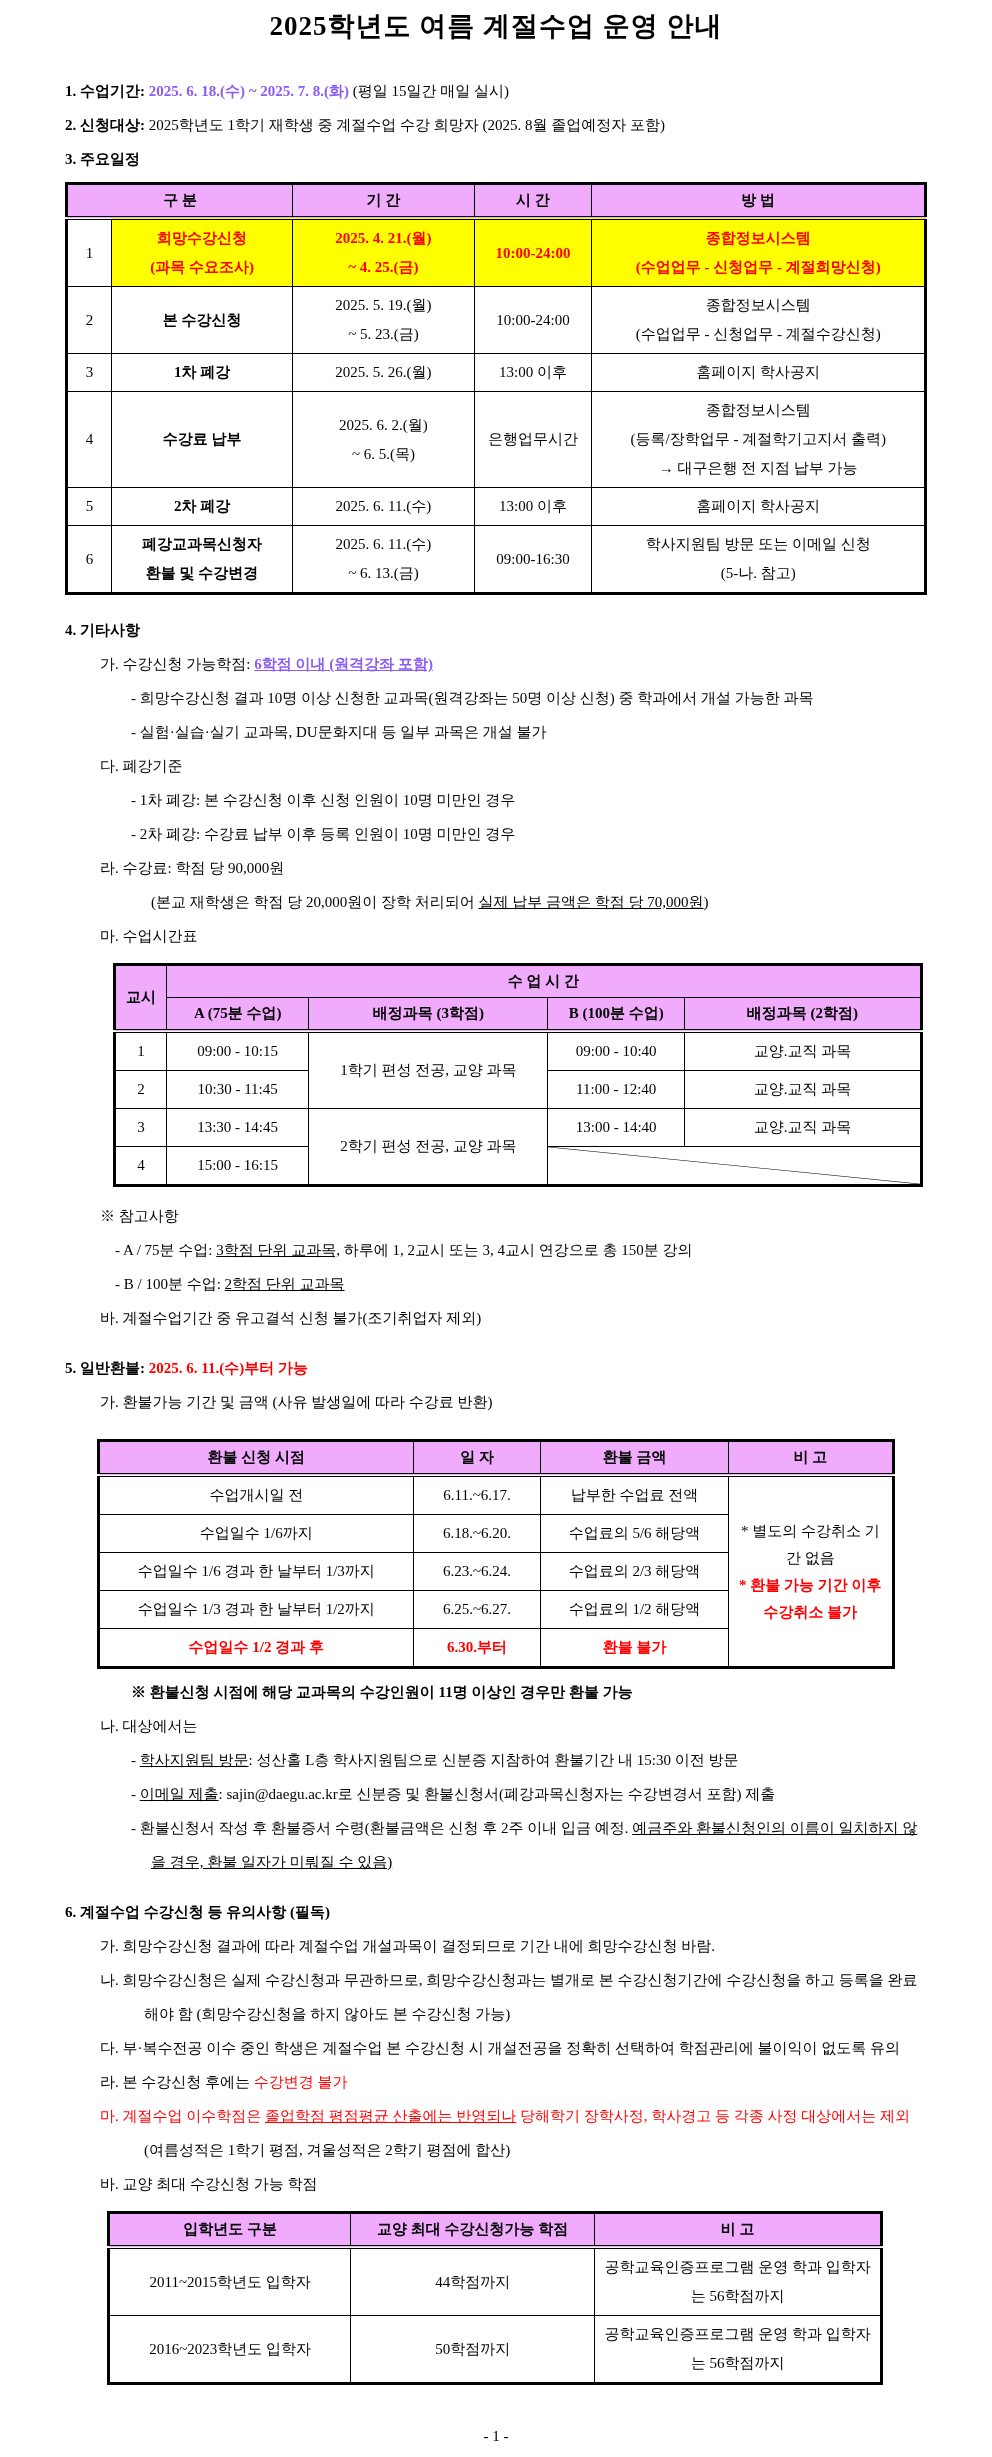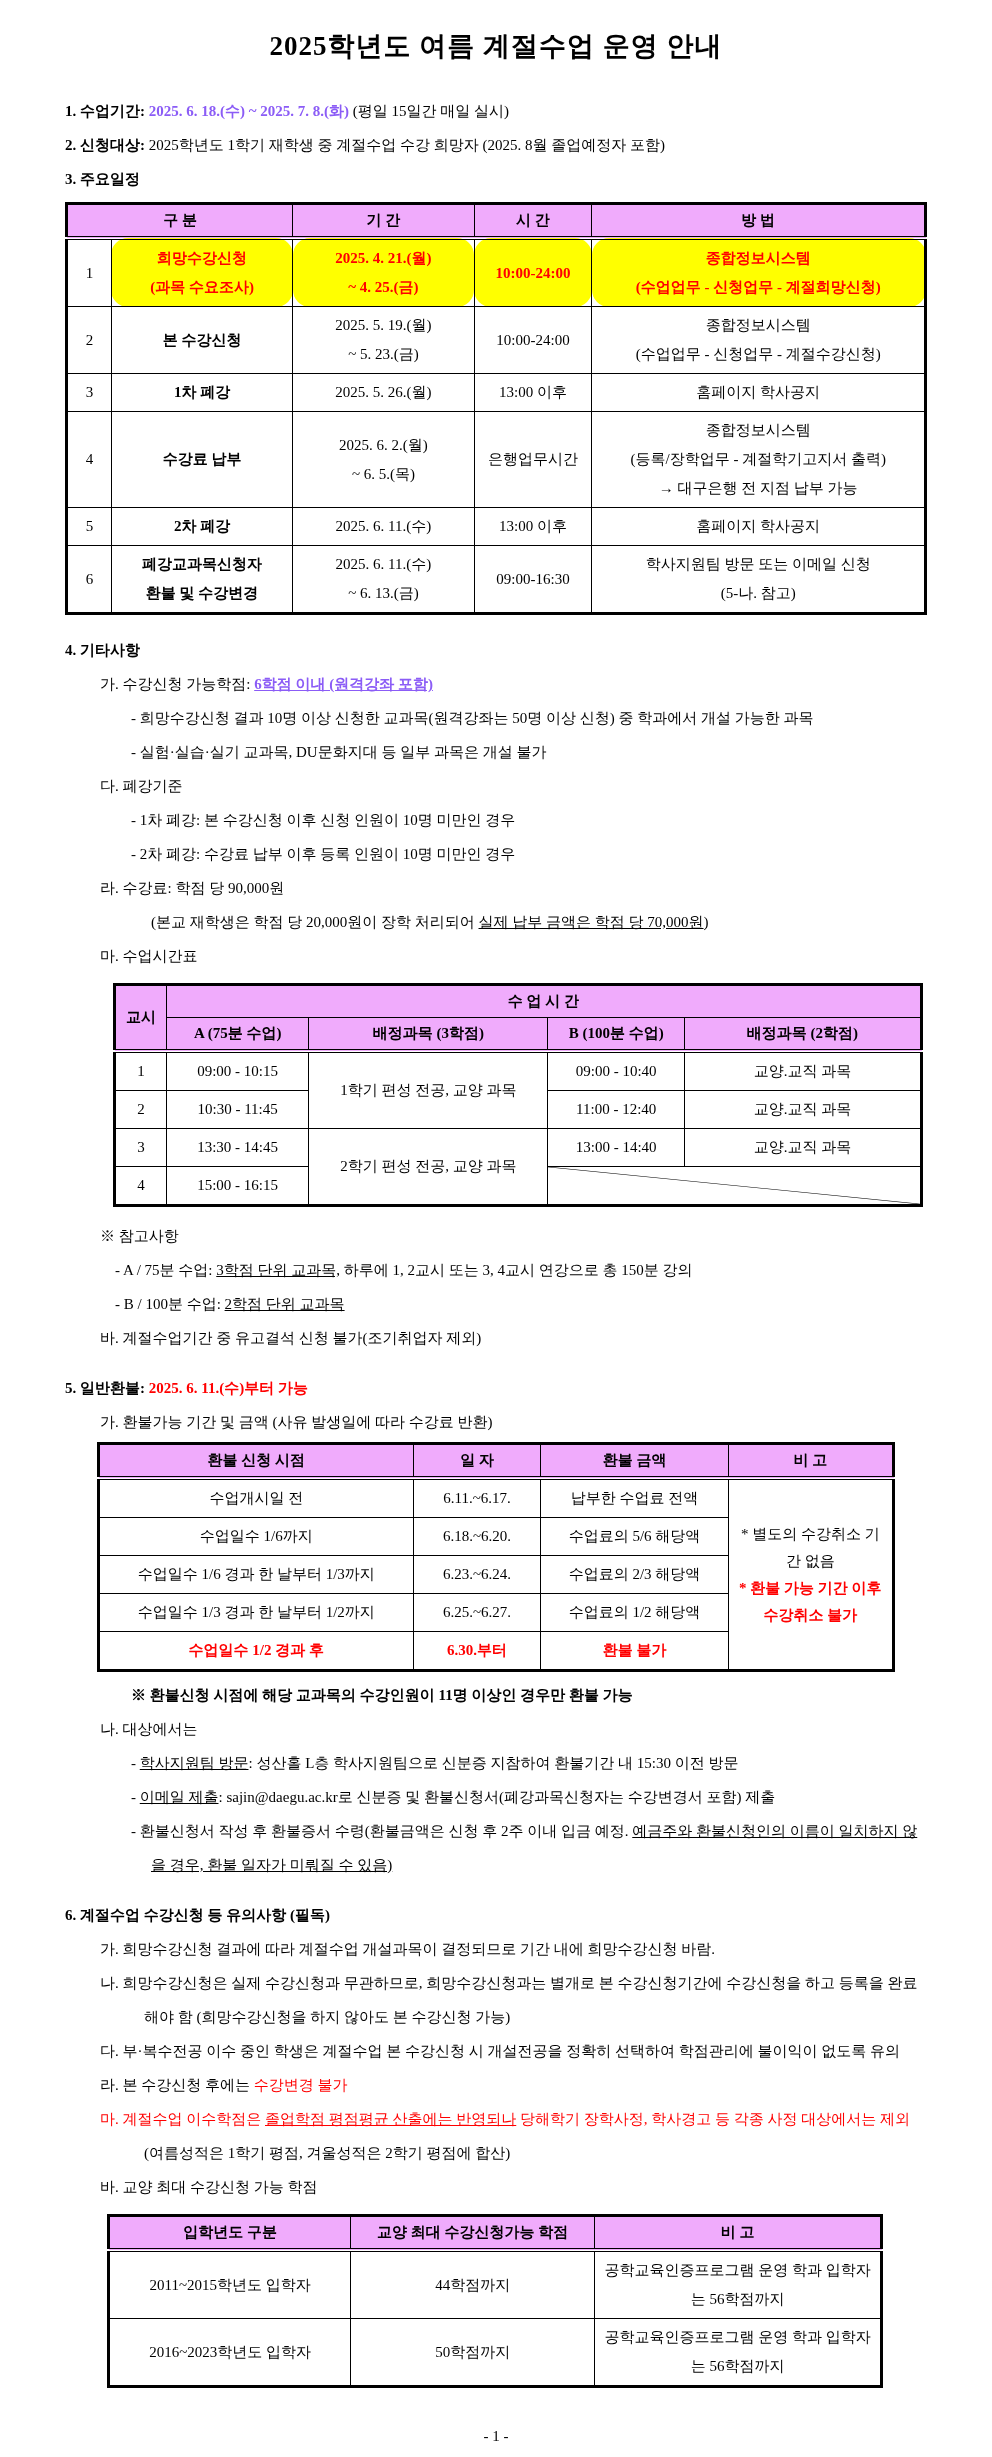--- a/index.html
+++ b/index.html
@@ -1,20 +1,20 @@
 <!DOCTYPE html>
 <html><head>
 <meta charset="utf-8">
 <style>
   html,body { margin:0; padding:0; background:#ffffff; }
   .page {
     width:992px; height:2457px; box-sizing:border-box; position:relative;
     background:#ffffff; color:#000;
     font-family:"Liberation Serif","DejaVu Serif",serif;
-    font-size:15px; padding:28px 65px 0 65px; overflow:hidden;
+    font-size:15px; padding:8px 65px 0 65px; overflow:hidden;
   }
   .title { text-align:center; font-size:27px; font-weight:bold; letter-spacing:1px; margin:0 0 30px 0; }
   p { margin:0; line-height:34px; }
   .b { font-weight:bold; }
   .blue { color:#8b5cf6; }
   .red { color:#ff0000; }
   .u { text-decoration:underline;margin-top:41px; }
   .lvl1 { margin-left:35px; }
   .hang { padding-left:44px; text-indent:-44px; }
   .bullet { margin-left:66px; padding-left:20px; text-indent:-20px; }
@@ -24,26 +24,26 @@
   table { border-collapse:collapse; font-size:15px; color:#000; }
   .tbl { border:3px solid #000; }
   .tbl th {
     background:#f0abfc; border:1px solid #000; border-bottom:4px double #000;
     font-weight:bold; padding:6px 4px; text-align:center;
   }
   .tbl td { border:1px solid #000; padding:4px 8px; vertical-align:middle; line-height:29px; }
   .ml { white-space:pre-line; }
   .tc { text-align:center; }
   .tl { text-align:center; }
-  .hl { background:#ffff00; color:#ff0000; font-weight:bold;border-radius:17px; }
+  .hl { background:#ffff00; color:#ff0000; font-weight:bold; }
 
   .schedule-tbl { width:862px; margin-top:6px; }
   .timetable { width:810px; margin:10px 0 0 48px; }
   .timetable td { padding:4px 6px; }
-  .refund-tbl { width:798px; margin:3px 0 0 32px; }
+  .refund-tbl { width:798px; margin:20px 0 0 32px; }
   .credit-tbl { width:776px; margin:10px 0 0 42px; }
   td.diag { position:relative; padding:0; }
   td.diag svg { position:absolute; left:0; top:0; width:100%; height:100%; display:block; }
   .footer { position:absolute; bottom:12px; left:0; width:100%; text-align:center; font-size:15px; }
 </style>
 </head>
 <body>
 
 <div class="page">
 

